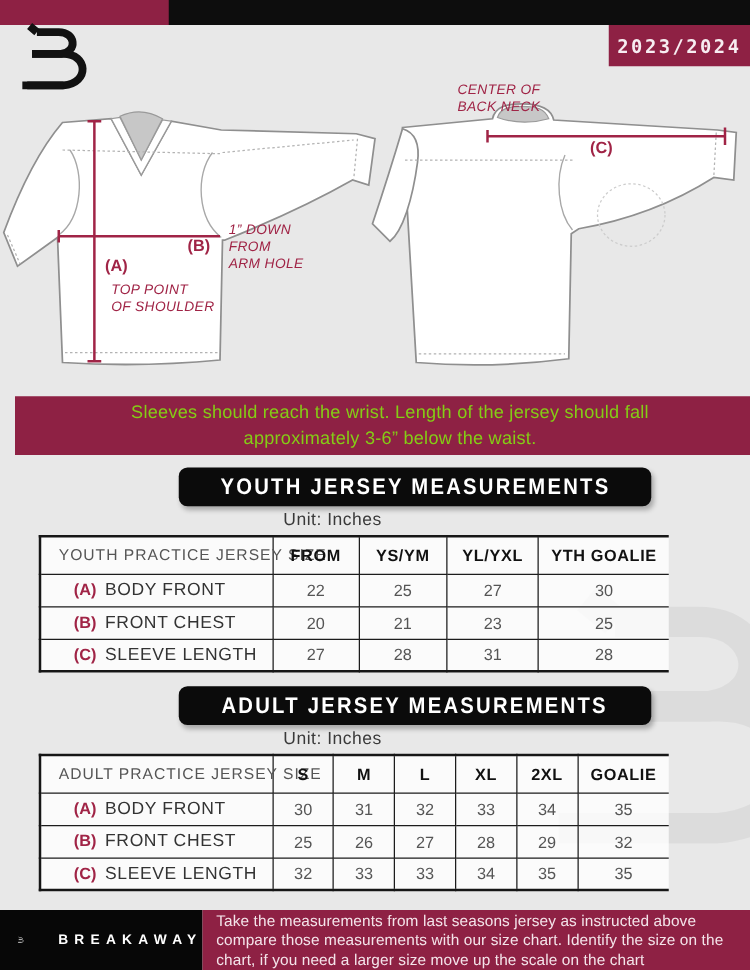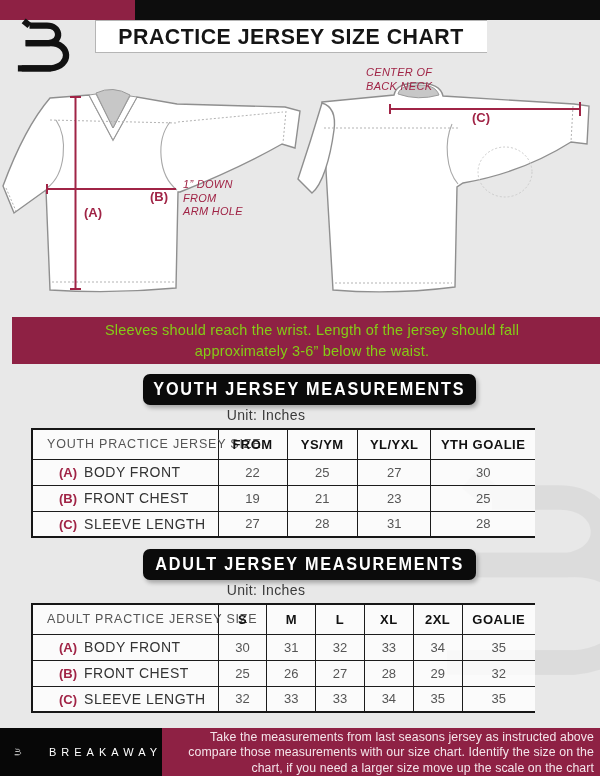--- a/index.html
+++ b/index.html
@@ -42,21 +42,21 @@
   .annot.note{font-style:italic;font-size:11px;line-height:13.5px;letter-spacing:.3px;}
   
   .note-banner{
     position:absolute;top:317px;left:0;width:600px;height:47px;
     background:var(--maroon);color:#84cc16;
     display:flex;flex-direction:column;align-items:center;justify-content:center;
     font-size:14.5px;line-height:21px;letter-spacing:.2px;z-index:3;margin-left:12px;
   }
   
   .black-banner{
-    position:absolute;left:143px;width:333px;height:31px;
+    position:absolute;left:143px;width:378px;height:31px;
     background:#0b0b0b;border-radius:7px;
     display:flex;align-items:center;justify-content:center;
     box-shadow:2px 3px 4px rgba(0,0,0,.28);z-index:4;
   }
   .black-banner .b{
     color:#ffffff;font-weight:bold;font-size:18px;letter-spacing:2px;
     white-space:nowrap;transform:scaleX(.9);
   }
   .unit{
     position:absolute;left:0;width:532px;text-align:center;
@@ -82,25 +82,25 @@
   td.val{color:#555;font-size:13px;text-align:center;}
   
   .watermark{position:absolute;left:432px;top:425px;width:240px;height:310px;opacity:.5;z-index:1;pointer-events:none;}
   
   .footer{position:absolute;top:728px;left:0;width:600px;height:48px;z-index:6;}
   .footer-black{
     position:absolute;top:0;left:0;width:162px;height:48px;background:#070707;
     display:flex;align-items:center;
   }
   .footer-logo{margin-left:14px;width:26px;height:34px;}
-  .brand{color:#fff;font-weight:normal;font-size:11px;letter-spacing:5px;margin-left:27px;white-space:nowrap;}
+  .brand{color:#fff;font-weight:bold;font-size:11px;letter-spacing:5px;margin-left:27px;white-space:nowrap;}
   .footer-maroon{
     position:absolute;top:0;left:162px;width:438px;height:48px;background:var(--maroon);
     color:#f4e4ea;font-size:12.3px;line-height:15.6px;
-    padding:2px 6px 0 11px;display:flex;align-items:center;letter-spacing:.1px;text-align:right;
+    padding:2px 6px 0 11px;display:flex;align-items:center;letter-spacing:.1px;
   }
   
   .jersey{stroke:#8f8f8f;stroke-width:1.4;fill:#ffffff;}
   .seam{stroke:#a8a8a8;stroke-width:1.1;fill:none;}
   .stitch{stroke:#b3b3b3;stroke-width:1;fill:none;stroke-dasharray:2 2;}
   .neck{fill:#c7c7c7;stroke:#9a9a9a;stroke-width:1;}
   .mline{stroke:var(--annot);stroke-width:2;fill:none;}
 </style>
 </head>
 <body>
@@ -116,22 +116,22 @@
 </svg>
 
 <div class="page">
 
   <div class="top-strip">
     <div class="strip-maroon"></div>
   </div>
   <svg class="logo-top" viewBox="0 0 64 58">
     <use href="#b-glyph" stroke="#121212"></use>
   </svg>
-  <div class="title-bar">
-    <span class="t">PRACTICE JERSEY SIZE CHART</span>
+  <div class="year-box">
+    <span class="y">2023/2024</span>
   </div>
 
   <svg class="diagram" viewBox="0 0 600 255">
 
     <g>
       <path class="jersey" d="M50,38 L89,35 L113,80 L137,37 L177,44 L285,47 L300,51 L295,88 L282,84
         C245,105 205,122 180,132 L178,132 L176,228 Q113,234 50,230 L46,130 L14,153 L3,126
         C20,80 38,52 50,38 Z"></path>
       <path d="M89,35 L113,80 L137,37 L130,36 L113,68 L96,34 Z" fill="#ffffff" stroke="#9a9a9a" stroke-width="1"></path>
       <path class="neck" d="M96,33 Q113,25 130,35 L113,68 Z"></path>
@@ -165,20 +165,24 @@
       <path class="stitch" d="M335,223 L452,223"></path>
       <path class="stitch" d="M573,46 L571,82"></path>
 
       <g>
         <path class="mline" d="M390,49 L580,49 M390,44 L390,54 M580,42 L580,56"></path>
       </g>
     </g>
   </svg>
 
   <div class="annot big" style="top:205px;left:84px;">(A)</div>
+  <div class="annot note" style="top:226px;left:89px;">
+    <div>TOP POINT</div>
+    <div>OF SHOULDER</div>
+  </div>
   <div class="annot big" style="top:189px;left:150px;">(B)</div>
   <div class="annot note" style="top:178px;left:183px;">
     <div>1” DOWN</div>
     <div>FROM</div>
     <div>ARM HOLE</div>
   </div>
   <div class="annot note" style="top:66px;left:366px;">
     <div>CENTER OF</div>
     <div>BACK NECK</div>
   </div>
@@ -217,21 +221,21 @@
       <tbody>
         <tr>
           <th class="row-lbl"><span class="letter">(A)</span><span class="rlab">BODY FRONT</span></th>
           <td class="val">22</td>
           <td class="val">25</td>
           <td class="val">27</td>
           <td class="val">30</td>
         </tr>
         <tr>
           <th class="row-lbl"><span class="letter">(B)</span><span class="rlab">FRONT CHEST</span></th>
-          <td class="val">19</td>
+          <td class="val">20</td>
           <td class="val">21</td>
           <td class="val">23</td>
           <td class="val">25</td>
         </tr>
         <tr>
           <th class="row-lbl"><span class="letter">(C)</span><span class="rlab">SLEEVE LENGTH</span></th>
           <td class="val">27</td>
           <td class="val">28</td>
           <td class="val">31</td>
           <td class="val">28</td>

